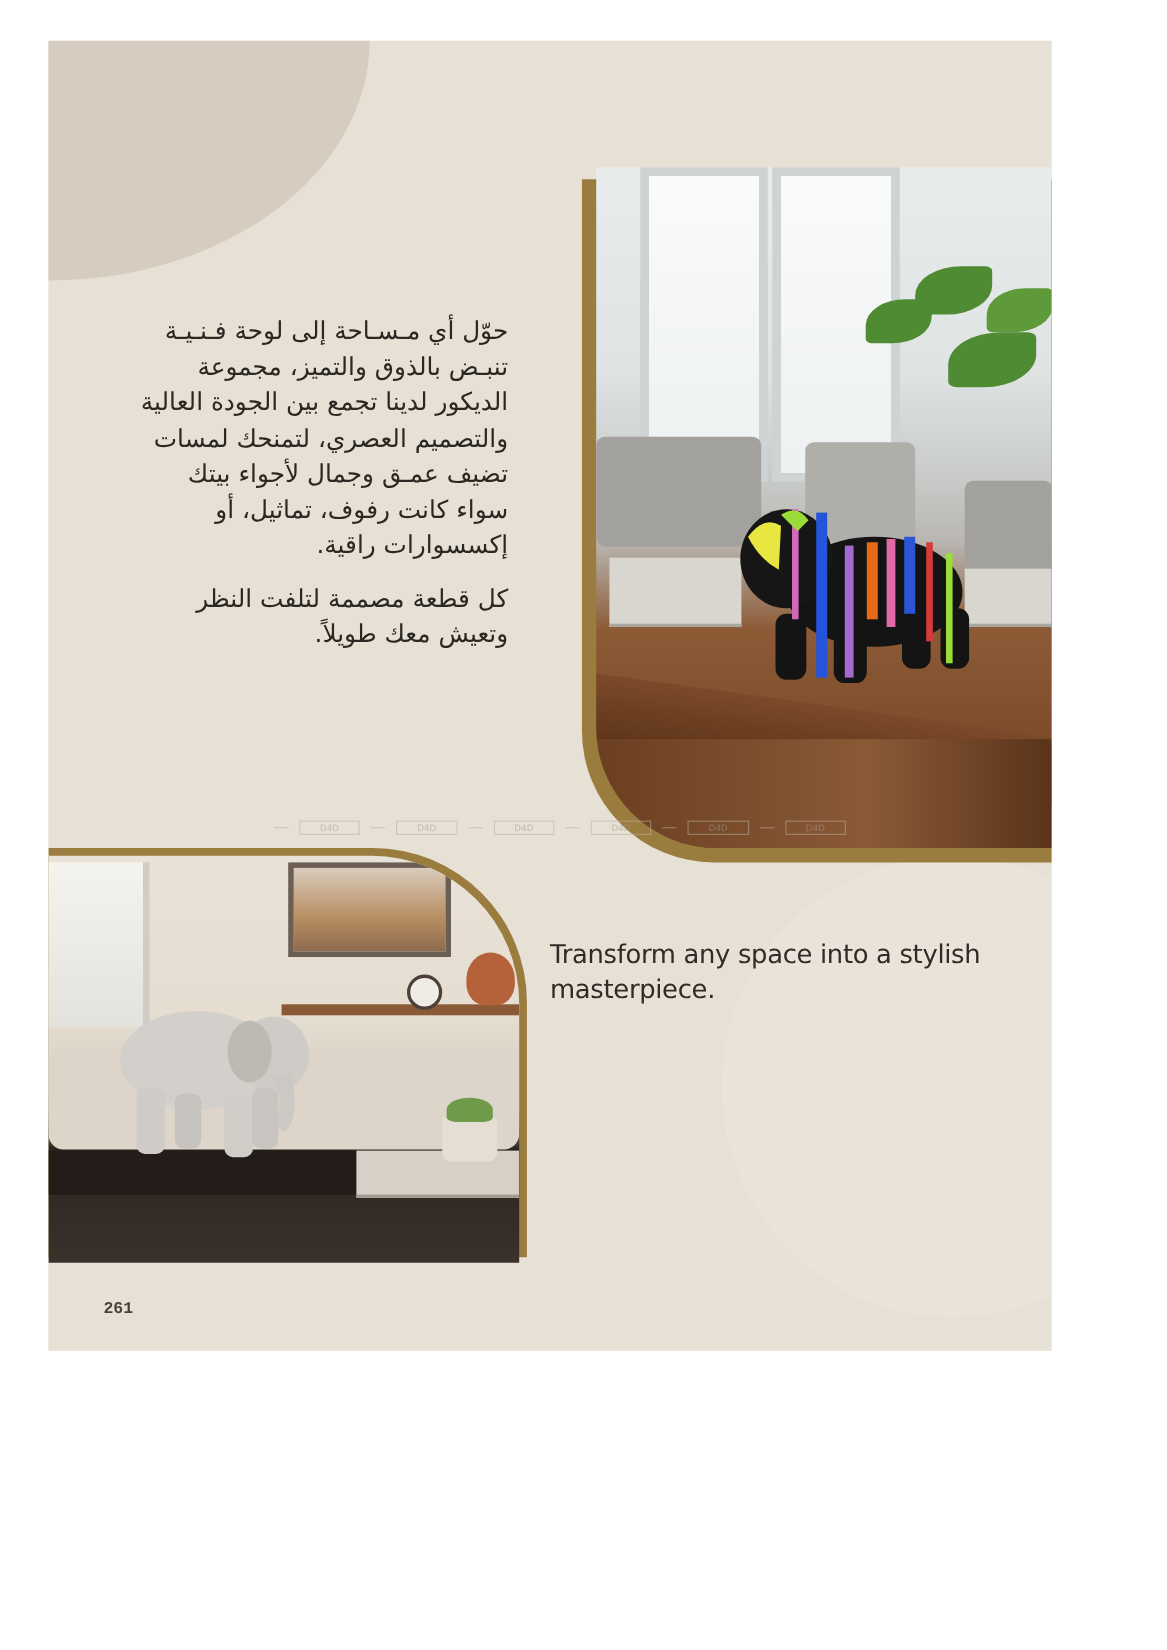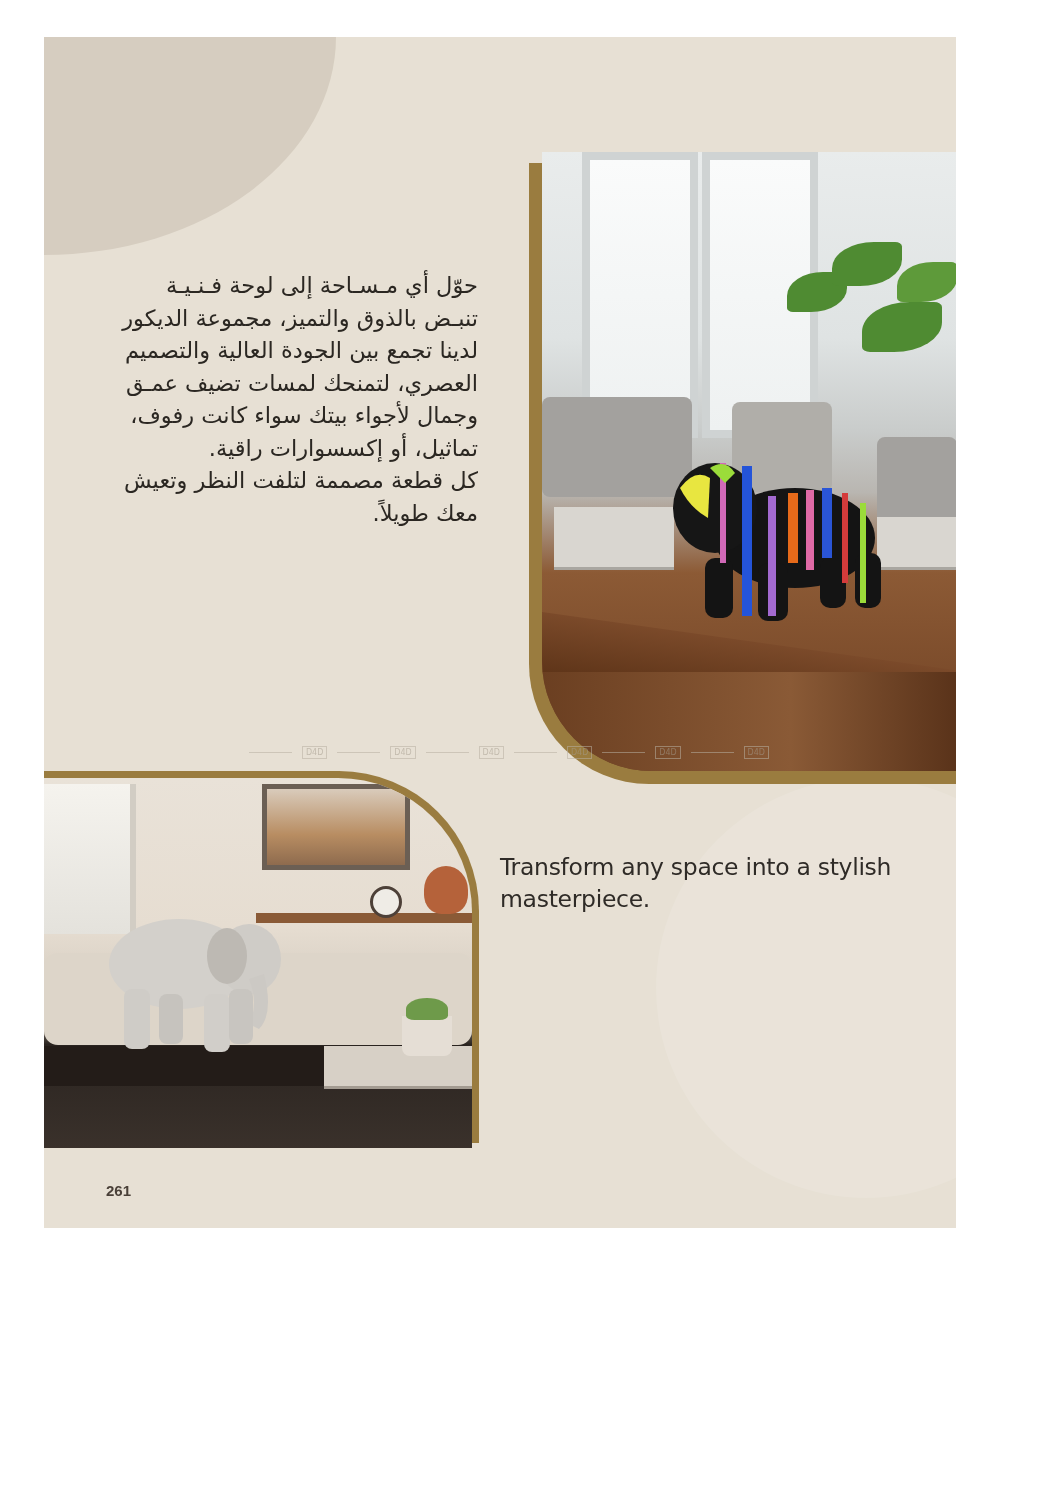--- a/index.html
+++ b/index.html
@@ -2,51 +2,51 @@
 <html><head>
 <meta charset="utf-8">
 <style>
   html, body { margin: 0; padding: 0; background: #ffffff; }
   body { width: 1061px; height: 1500px; position: relative; overflow: hidden; font-family: "DejaVu Sans", sans-serif; }
   .page { position: absolute; left: 44px; top: 37px; width: 912px; height: 1191px; background: #e7e0d4; overflow: hidden; }
   .corner-shape { position: absolute; left: 0; top: 0; width: 292px; height: 218px; background: #d6cdc0; border-bottom-right-radius: 292px 218px; }
   .soft-blob { position: absolute; right: -120px; bottom: 30px; width: 420px; height: 420px; border-radius: 50%; background: rgba(255,255,255,0.12); }
 
   .ar-text { position: absolute; left: 62px; top: 232px; width: 372px; direction: rtl; text-align: right; font-size: 22.5px; line-height: 32.5px; color: #2b2722; font-family: "DejaVu Sans", sans-serif; }
-  .ar-text p { margin: 0; }
+  .ar-text p { margin: 16px; }
 
   .top-frame { position: absolute; left: 485px; top: 126px; width: 500px; height: 621px; background: #9a7c3f; border-bottom-left-radius: 120px; }
   .top-photo { position: absolute; left: 498px; top: 115px; width: 414px; height: 619px; border-bottom-left-radius: 110px; overflow: hidden; background: linear-gradient(180deg, #e9ecec 0%, #dfe3e3 30%, #c9cccb 45%, #b9b6b1 55%, #8c5a35 68%, #6d3f22 100%); }
   .window { position: absolute; top: 0; width: 100px; height: 270px; background: linear-gradient(180deg,#fafbfb,#eef1f1); border: 8px solid #cfd3d3; }
   .sofa { position: absolute; background: #a3a19e; border-radius: 8px; }
   .plant-leaf { position: absolute; background: #4f8b32; border-radius: 60% 10% 60% 10%; }
   .table-top { position: absolute; left: 0; top: 460px; width: 414px; height: 60px; background: linear-gradient(180deg,#7b4a2a,#5f3519); transform: skewY(8deg); transform-origin: left; }
   .table-side { position: absolute; left: 0; top: 520px; width: 414px; height: 110px; background: linear-gradient(90deg,#6b3f21,#8a5a36 60%,#5a331a); }
   .books { position: absolute; background: #d9d6d0; border-bottom: 3px solid #a9a6a0; }
   .dog { position: absolute; left: 128px; top: 296px; width: 215px; height: 180px; }
 
   .watermark-row { position: absolute; left: 205px; top: 708px; width: 520px; height: 14px; display: flex; align-items: center; gap: 10px; opacity: 0.55; }
   .wm-line { flex: 1; height: 1px; background: #b8b0a2; }
-  .wm-logo { font-size: 8px; color: #a59c8e; border: 1px solid #b8b0a2; padding: 0 3px; line-height: 11px; }
+  .wm-logo { font-size: 8px; color: #a59c8e; border: 1px solid #b8b0a2; padding: 0 18px; line-height: 11px; }
 
   .bottom-frame { position: absolute; left: 0; top: 734px; width: 435px; height: 372px; background: #9a7c3f; border-top-right-radius: 140px; }
   .bottom-photo { position: absolute; left: 0; top: 741px; width: 428px; height: 370px; border-top-right-radius: 134px; overflow: hidden; background: linear-gradient(180deg,#e9e2d8 0%,#e6ddd1 40%,#d8d0c4 55%,#cfc7bb 62%,#2a2420 72%,#3a312b 100%); }
   .b-window { position: absolute; left: 0; top: 6px; width: 86px; height: 150px; background: linear-gradient(180deg,#f5f3ee,#e4e2dc); border-right: 6px solid #d2cdc4; }
   .b-art { position: absolute; left: 218px; top: 6px; width: 138px; height: 76px; border: 5px solid #6b5f54; background: linear-gradient(180deg,#d9cbbb,#b88d62 60%,#8e6b4e); }
   .b-shelf { position: absolute; left: 212px; top: 135px; width: 216px; height: 10px; background: #8a5a36; }
   .b-sofa { position: absolute; left: 0; top: 175px; width: 428px; height: 92px; background: #ddd5c9; border-radius: 14px; }
   .b-table { position: absolute; left: 0; top: 268px; width: 428px; height: 40px; background: #231c18; }
   .b-elephant { position: absolute; left: 55px; top: 126px; width: 190px; height: 150px; }
   .b-pot { position: absolute; left: 358px; top: 238px; width: 50px; height: 40px; background: #e5ded5; border-radius: 0 0 8px 8px; }
   .b-books { position: absolute; left: 280px; top: 268px; width: 148px; height: 40px; background: #d7d0c6; border-bottom: 3px solid #a39b91; }
 
   .en-text { position: absolute; left: 456px; top: 800px; width: 400px; font-size: 23.5px; line-height: 32px; color: #2f2b27; font-family: "DejaVu Sans", sans-serif; letter-spacing: -0.3px; margin-top: 14px; }
   .en-text p { margin: 0; }
 
-  .page-number { position: absolute; left: 62px; top: 1145px; font-size: 15px; font-weight: bold; color: #4a4038; font-family: Liberation Sans, sans-serif; text-align: center; }
+  .page-number { position: absolute; left: 50px; top: 1145px; font-size: 15px; font-weight: bold; color: #4a4038; font-family: Liberation Mono, monospace; text-align: center; }
 </style>
 </head>
 <body>
 
 <div class="page">
   <div class="corner-shape"></div>
   <div class="soft-blob"></div>
 
   <div class="ar-text">
     <p>حوّل أي مـسـاحة إلى لوحة فـنـيـة تنبـض بالذوق والتميز، مجموعة الديكور لدينا تجمع بين الجودة العالية والتصميم العصري، لتمنحك لمسات تضيف عمـق وجمال لأجواء بيتك سواء كانت رفوف، تماثيل، أو إكسسوارات راقية.</p>

